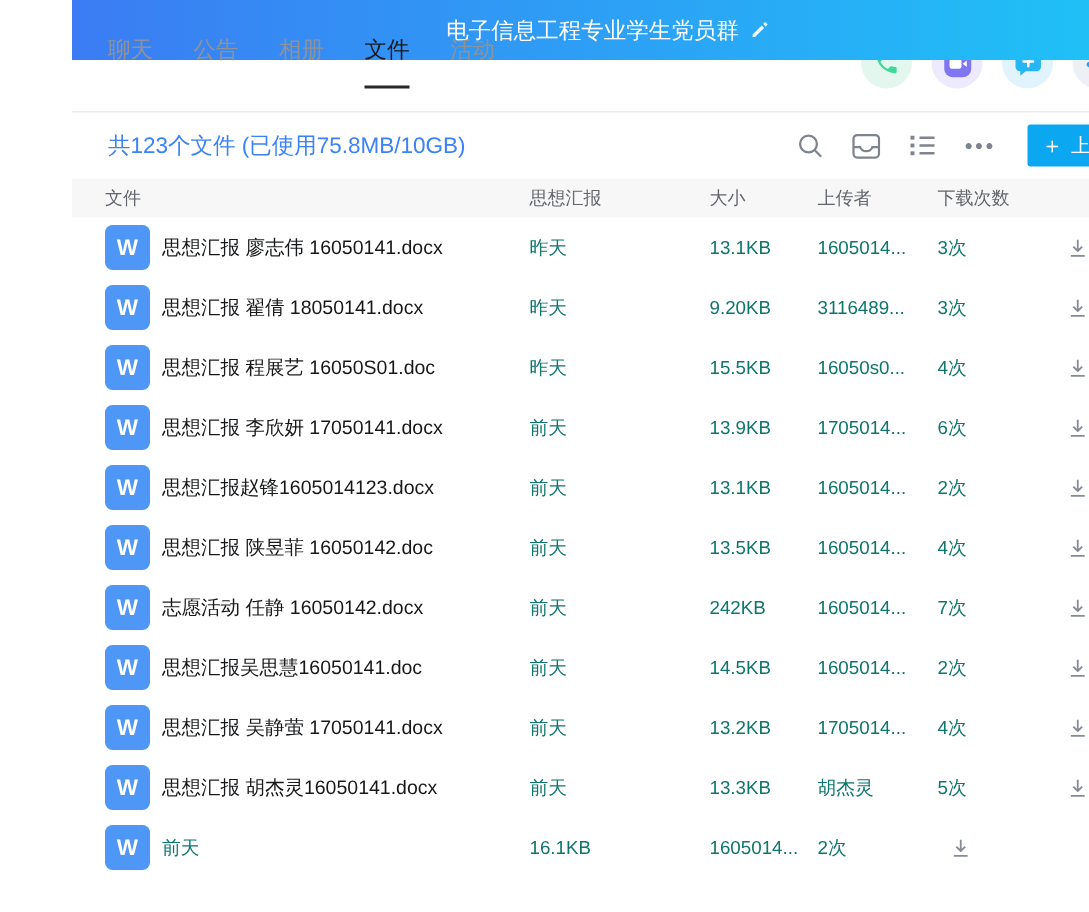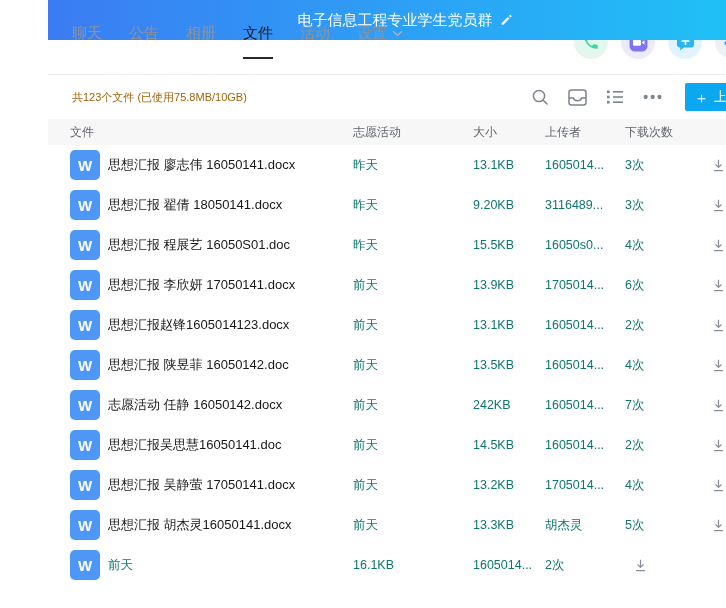--- a/index.html
+++ b/index.html
@@ -31,21 +31,21 @@
   .actions { margin-left:auto; display:flex; align-items:center; gap:13px; }
   .circle { width:34px; height:34px; border-radius:50%; display:flex; align-items:center; justify-content:center; cursor:pointer; }
   .c-phone { background:#e4f7ee; }
   .c-video { background:#eceafc; }
   .c-chat  { background:#e1f4fd; }
   .c-more  { background:#edf1f6; }
   .more-dots { color:#2d9cf4; font-size:13px; letter-spacing:1.5px; font-weight:bold; line-height:1; padding-left:2px; }
 
   
   .toolbar { height:44px; display:flex; align-items:center; padding:0 14px 0 24px; }
-  .stats { font-size:11px; color:#a16207; }
+  .stats { font-size:15px; color:#3b82f6; }
   .tools { margin-left:auto; display:flex; align-items:center; gap:19px; }
   .tool { display:flex; align-items:center; justify-content:center; cursor:pointer; }
   .tool-dots { color:#7d848d; font-size:14px; letter-spacing:2px; font-weight:bold; line-height:1; }
   .upload-btn { width:64px; height:28px; background:#0ba7f1; color:#fff; border:none; display:flex;
     align-items:center; justify-content:center; gap:5px; font-size:13px; cursor:pointer; border-radius:2px;
     font-family:inherit; margin-left:2px; }
   .upload-plus { font-size:15px; line-height:1; }
 
   
   .thead { height:26px; background:#f7f7f8; display:grid; grid-template-columns:283px 120px 72px 80px 1fr;
@@ -114,28 +114,20 @@
         </div>
       <div class="tab">
           <span>相册</span>
         </div>
       <div class="tab active">
           <span>文件</span>
         </div>
       <div class="tab">
           <span>活动</span>
         </div>
-      <div class="tab">
-        <span>设置</span>
-        <span class="chev">
-          <svg width="11" height="7" viewBox="0 0 11 7">
-              <polyline points="1,1 5.5,5.5 10,1" fill="none" stroke="#aeb2b8" stroke-width="1.3"></polyline>
-            </svg>
-        </span>
-      </div>
 
       <div class="actions">
         <div class="circle c-phone">
           <svg width="18" height="18" viewBox="0 0 24 24">
               <path fill="#3ed89b" d="M6.62 10.79c1.44 2.83 3.76 5.14 6.59 6.59l2.2-2.21c.27-.27.67-.36 1.02-.24 1.12.37 2.33.57 3.57.57.55 0 1 .45 1 1V20c0 .55-.45 1-1 1-9.39 0-17-7.61-17-17 0-.55.45-1 1-1h3.5c.55 0 1 .45 1 1 0 1.25.2 2.45.57 3.57.11.35.03.74-.25 1.02l-2.2 2.2z"></path>
             </svg>
         </div>
         <div class="circle c-video">
           <svg width="19" height="19" viewBox="0 0 19 19">
             <rect x="0.5" y="0.5" width="18" height="18" rx="5.5" fill="#8075f2"></rect>
@@ -183,21 +175,21 @@
         <span class="tool tool-dots">•••</span>
         <button class="upload-btn">
           <span class="upload-plus">＋</span>
             <span>上传</span>
         </button>
       </div>
     </div>
 
     <div class="thead">
       <span>文件</span>
-      <span>志愿活动</span>
+      <span>思想汇报</span>
       <span>大小</span>
       <span>上传者</span>
       <span>下载次数</span>
     </div>
 
     <div class="rows" id="rows">
   <div class="row">
     <span class="file-icon">
             <span>W</span>
           </span>

